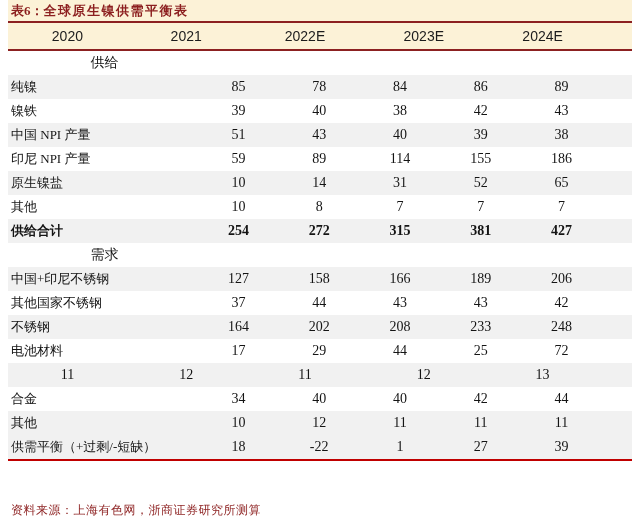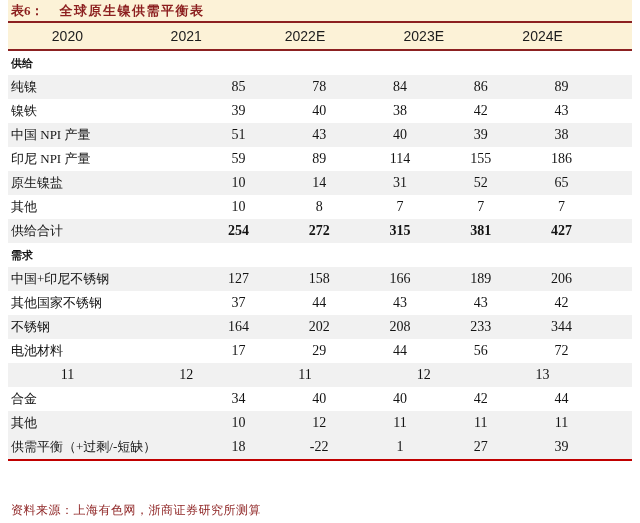--- a/index.html
+++ b/index.html
@@ -7,21 +7,21 @@
   .page{
     width:640px;height:408px;box-sizing:border-box;
     padding:0 8px 0 8px;
     font-family:"Liberation Serif","DejaVu Serif",serif;
   }
   .title-bar{
     background:#fcf2d7;height:21px;
     display:flex;align-items:center;padding-left:3px;
   }
   .title-tag{color:#8c1f1f;font-weight:bold;font-size:13px;}
-  .title-text{color:#8c1f1f;font-weight:bold;font-size:13px;margin-left:16px;letter-spacing:1.5px;}
+  .title-text{color:#8c1f1f;font-weight:bold;font-size:13px;letter-spacing:1.5px;}
   .rule{width:100%;}
   .rule-dark{height:2px;background:#8c2121;}
   .rule-red{height:2px;background:#c00000;}
   .units-row{
     background:#fcf2d7;height:26px;
     display:flex;align-items:center;
   }
   .unit-label{
     color:#8c1f1f;font-weight:bold;font-size:13px;
     width:190px;box-sizing:border-box;padding-left:3px;letter-spacing:1px;
@@ -34,22 +34,22 @@
   }
   #table-body .row{
     height:24px;display:flex;align-items:center;
   }
   #table-body .row.stripe{background:#f1f1f1;}
   #table-body .label{
     width:190px;box-sizing:border-box;padding-left:3px;
     font-size:13px;color:#141414;white-space:nowrap;
   }
   #table-body .cell{font-size:14px;color:#141414;}
-  #table-body .row.section .label{font-weight:bold;font-size:11px;}
-  #table-body .row.total .label{font-weight:normal;}
+  #table-body .row.section .label{font-weight:normal;font-size:14px;text-align:center;}
+  #table-body .row.total .label{font-weight:bold;}
   #table-body .row.total .cell{font-weight:bold;}
   .footer{
     color:#8c1f1f;font-size:12px;letter-spacing:0.5px;
     padding:10px 0 0 3px;
     margin-top:31px;
   }
 </style>
 </head>
 <body>
 
@@ -173,30 +173,30 @@
           <span class="cell">42</span>
         </div>
       </div>
       <div class="row data stripe">
         <span class="label">不锈钢</span>
         <div class="cols">
           <span class="cell">164</span>
           <span class="cell">202</span>
           <span class="cell">208</span>
           <span class="cell">233</span>
-          <span class="cell">344</span>
+          <span class="cell">248</span>
         </div>
       </div>
       <div class="row data">
         <span class="label">电池材料</span>
         <div class="cols">
           <span class="cell">17</span>
           <span class="cell">29</span>
           <span class="cell">44</span>
-          <span class="cell">56</span>
+          <span class="cell">25</span>
           <span class="cell">72</span>
         </div>
       </div>
       <div class="row data stripe">
         <div class="cols">
           <span class="cell">11</span>
           <span class="cell">12</span>
           <span class="cell">11</span>
           <span class="cell">12</span>
           <span class="cell">13</span>

